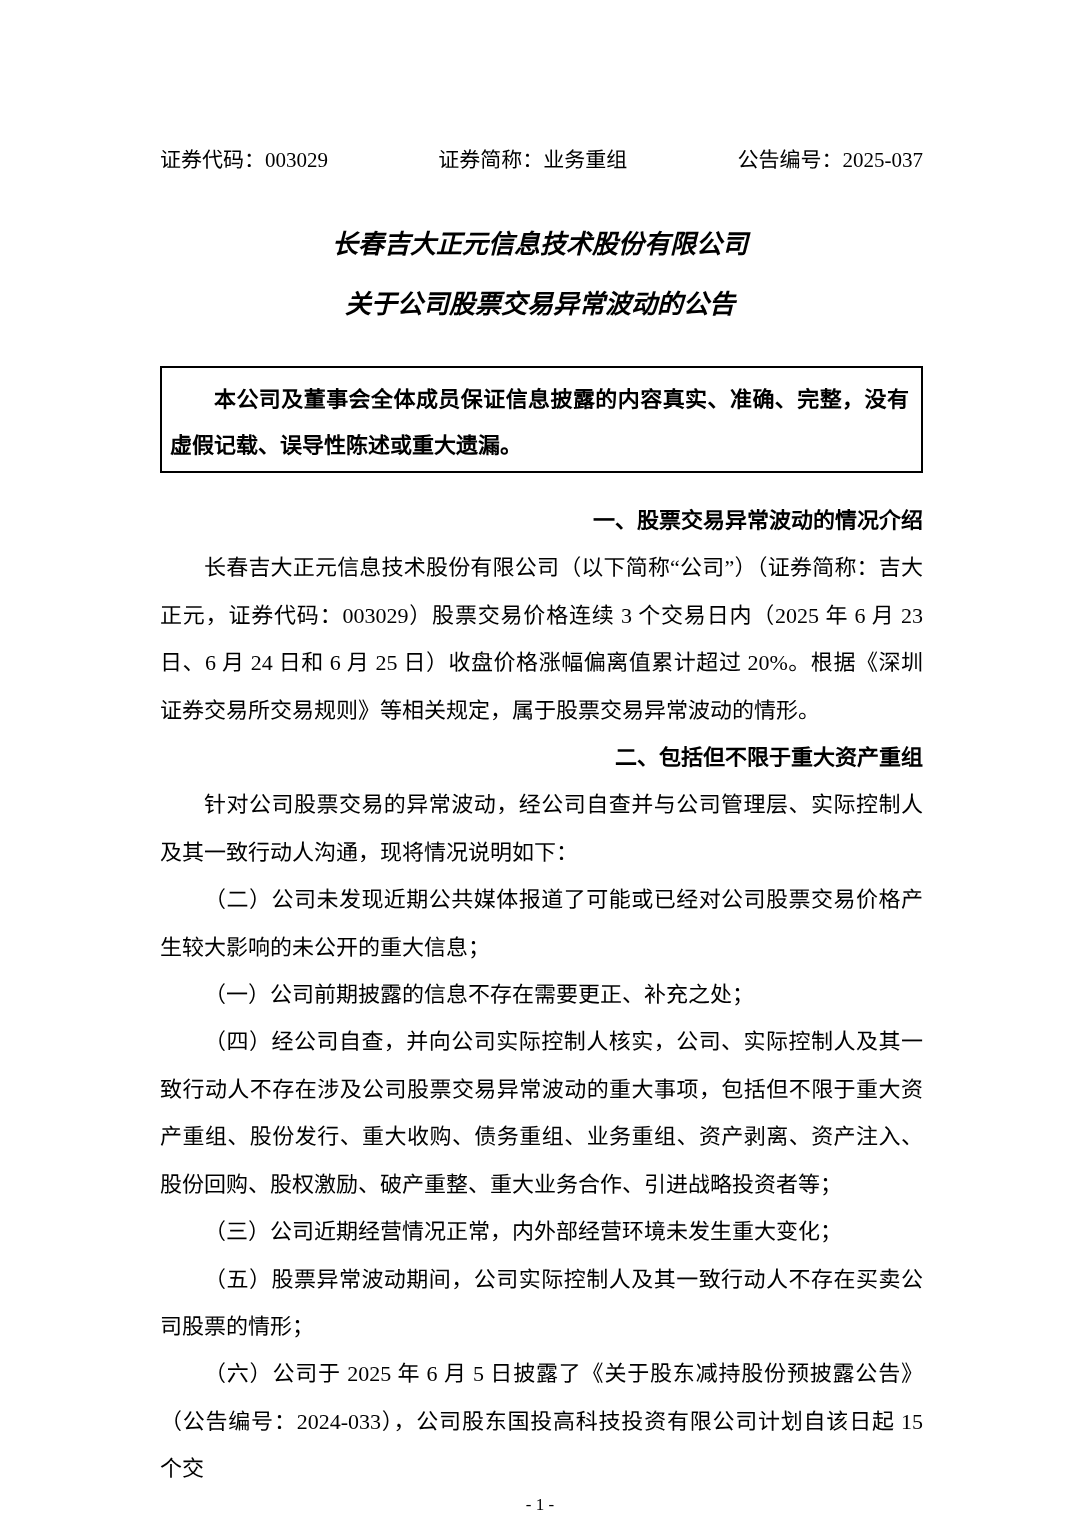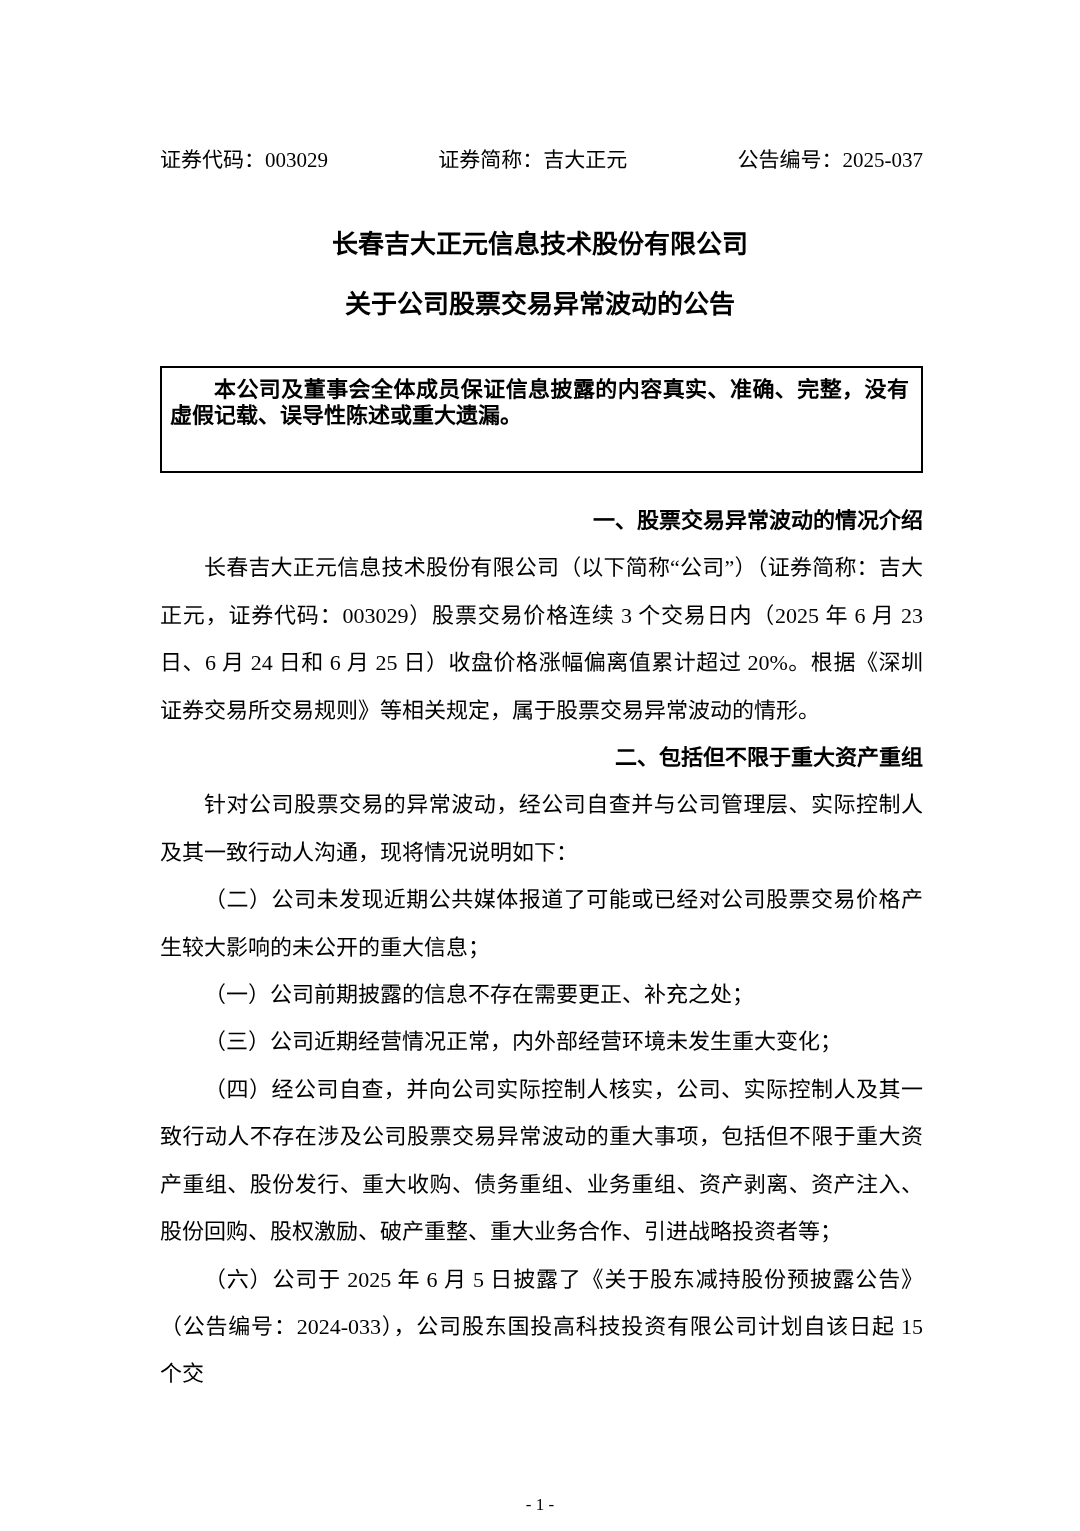--- a/index.html
+++ b/index.html
@@ -33,40 +33,41 @@
   .doc-title {
     position: absolute;
     left: 0;
     width: 100%;
     text-align: center;
     font-family: "Liberation Sans", "DejaVu Sans", sans-serif;
     font-weight: 700;
     font-size: 26px;
     line-height: 32px;
     margin: 0;
+    font-style: italic;
   }
   .doc-title.company { top: 212px; }
   .doc-title.subject { top: 272px; }
   
   .disclaimer-box {
     position: absolute;
     left: 160px;
     top: 350px;
     width: 763px;
     height: 107px;
     border: 2px solid #000000;
     box-sizing: border-box;
   }
   .disclaimer-box p {
     margin: 0;
     padding: 9px 12px 0 8px;
     text-indent: 2em;
     font-weight: 700;
     font-size: 22px;
-    line-height: 26px;
+    line-height: 46px;
     text-align: justify;
   }
   
   .doc-body {
     position: absolute;
     left: 160px;
     top: 481px;
     width: 763px;
     font-size: 22px;
     line-height: 47.4px;
@@ -92,40 +93,41 @@
     line-height: 22px;
   }
 </style>
 </head>
 <body>
 
 <div class="page">
 
   <div class="meta-row">
     <span>证券代码：003029</span>
-    <span>证券简称：吉大正元</span>
+    <span>证券简称：业务重组</span>
     <span>公告编号：2025-037</span>
   </div>
 
   <h1 class="doc-title company">长春吉大正元信息技术股份有限公司</h1>
   <h2 class="doc-title subject">关于公司股票交易异常波动的公告</h2>
 
   <div class="disclaimer-box">
     <p>本公司及董事会全体成员保证信息披露的内容真实、准确、完整，没有虚假记载、误导性陈述或重大遗漏。</p>
   </div>
 
   <div class="doc-body">
     <p class="heading">一、股票交易异常波动的情况介绍</p>
     <p class="paragraph">长春吉大正元信息技术股份有限公司（以下简称“公司”）（证券简称：吉大正元，证券代码：003029）股票交易价格连续 3 个交易日内（2025 年 6 月 23 日、6 月 24 日和 6 月 25 日）收盘价格涨幅偏离值累计超过 20%。根据《深圳证券交易所交易规则》等相关规定，属于股票交易异常波动的情形。</p>
     <p class="heading">二、包括但不限于重大资产重组</p>
     <p class="paragraph">针对公司股票交易的异常波动，经公司自查并与公司管理层、实际控制人及其一致行动人沟通，现将情况说明如下：</p>
     <p class="paragraph">（二）公司未发现近期公共媒体报道了可能或已经对公司股票交易价格产生较大影响的未公开的重大信息；</p>
     <p class="paragraph">（一）公司前期披露的信息不存在需要更正、补充之处；</p>
+    <p class="paragraph">（四）经公司自查，并向公司实际控制人核实，公司、实际控制人及其一致行动人不存在涉及公司股票交易异常波动的重大事项，包括但不限于重大资产重组、股份发行、重大收购、债务重组、业务重组、资产剥离、资产注入、股份回购、股权激励、破产重整、重大业务合作、引进战略投资者等；</p>
     <p class="paragraph">（三）公司近期经营情况正常，内外部经营环境未发生重大变化；</p>
-    <p class="paragraph">（四）经公司自查，并向公司实际控制人核实，公司、实际控制人及其一致行动人不存在涉及公司股票交易异常波动的重大事项，包括但不限于重大资产重组、股份发行、重大收购、债务重组、业务重组、资产剥离、资产注入、股份回购、股权激励、破产重整、重大业务合作、引进战略投资者等；</p>
+    <p class="paragraph">（五）股票异常波动期间，公司实际控制人及其一致行动人不存在买卖公司股票的情形；</p>
     <p class="paragraph">（六）公司于 2025 年 6 月 5 日披露了《关于股东减持股份预披露公告》（公告编号：2024-033），公司股东国投高科技投资有限公司计划自该日起 15 个交</p>
   </div>
 
   <div class="page-footer">
     <span>- 1 -</span>
   </div>
 
 </div>
 
 </body></html>

